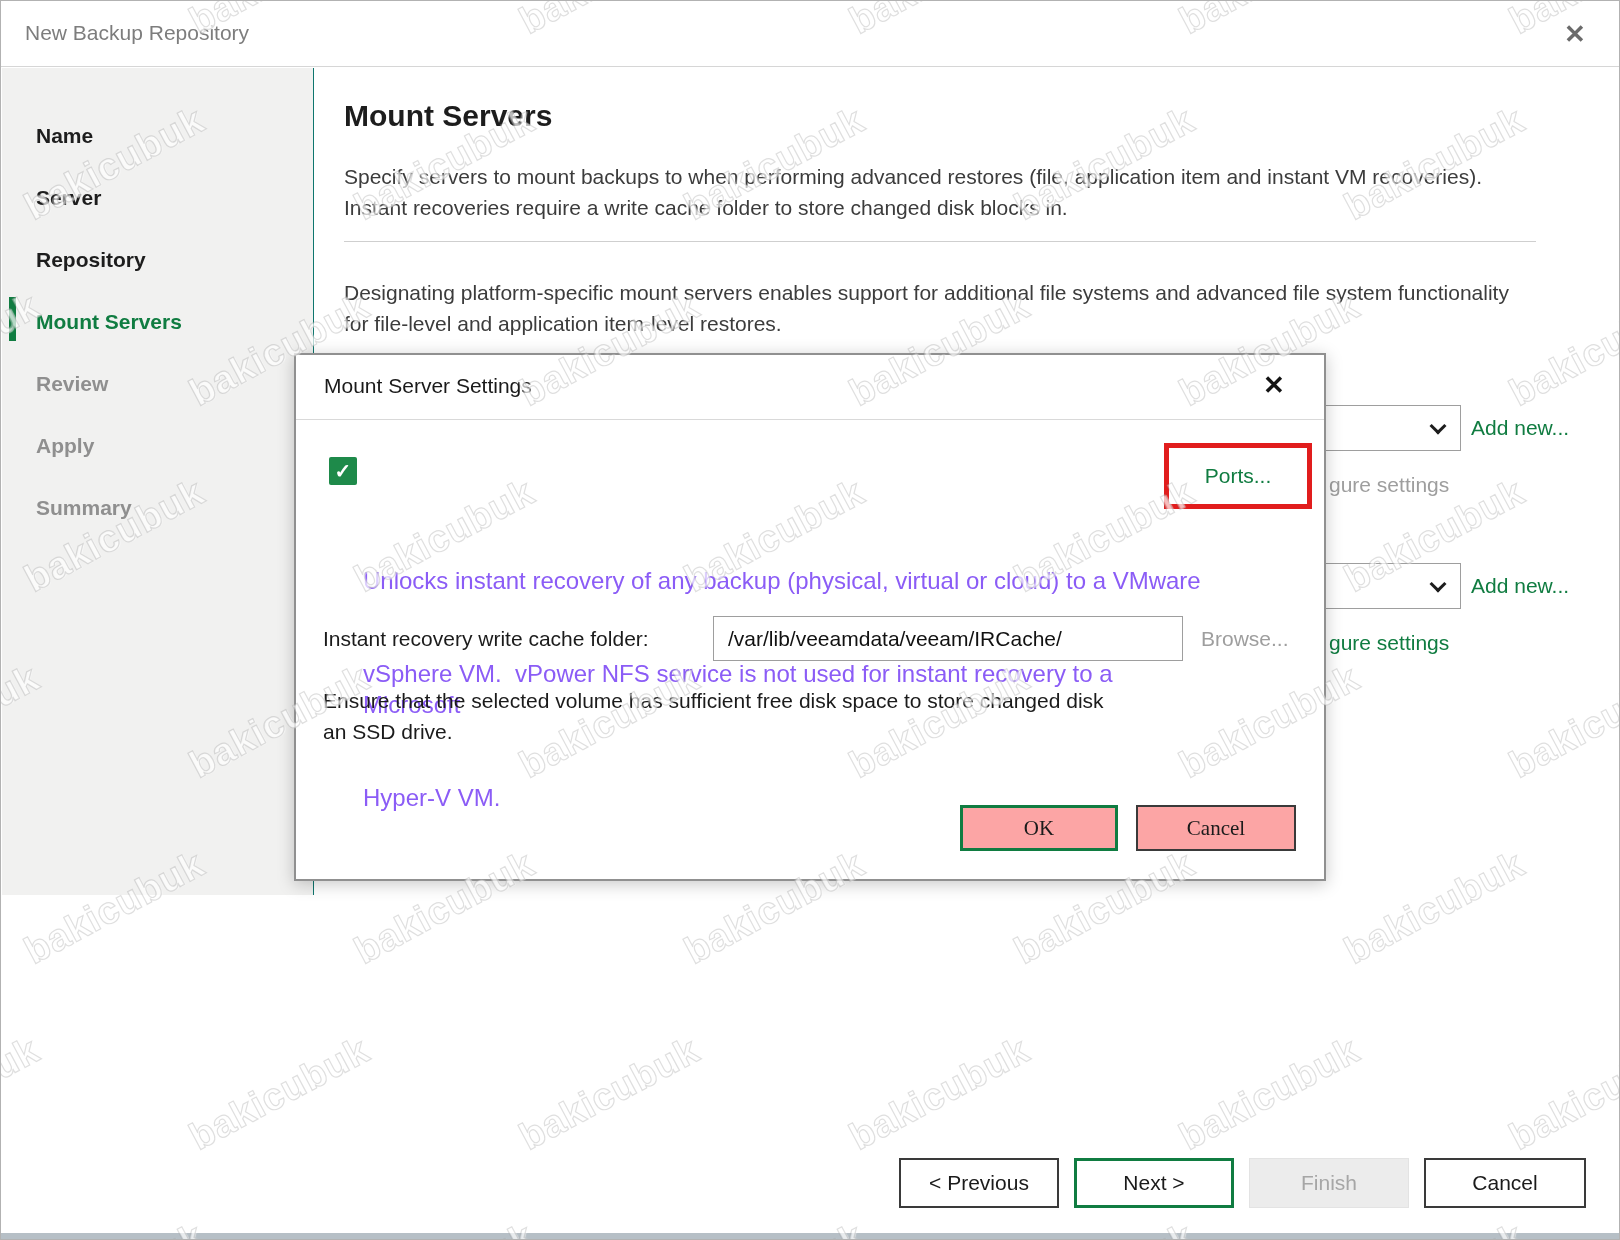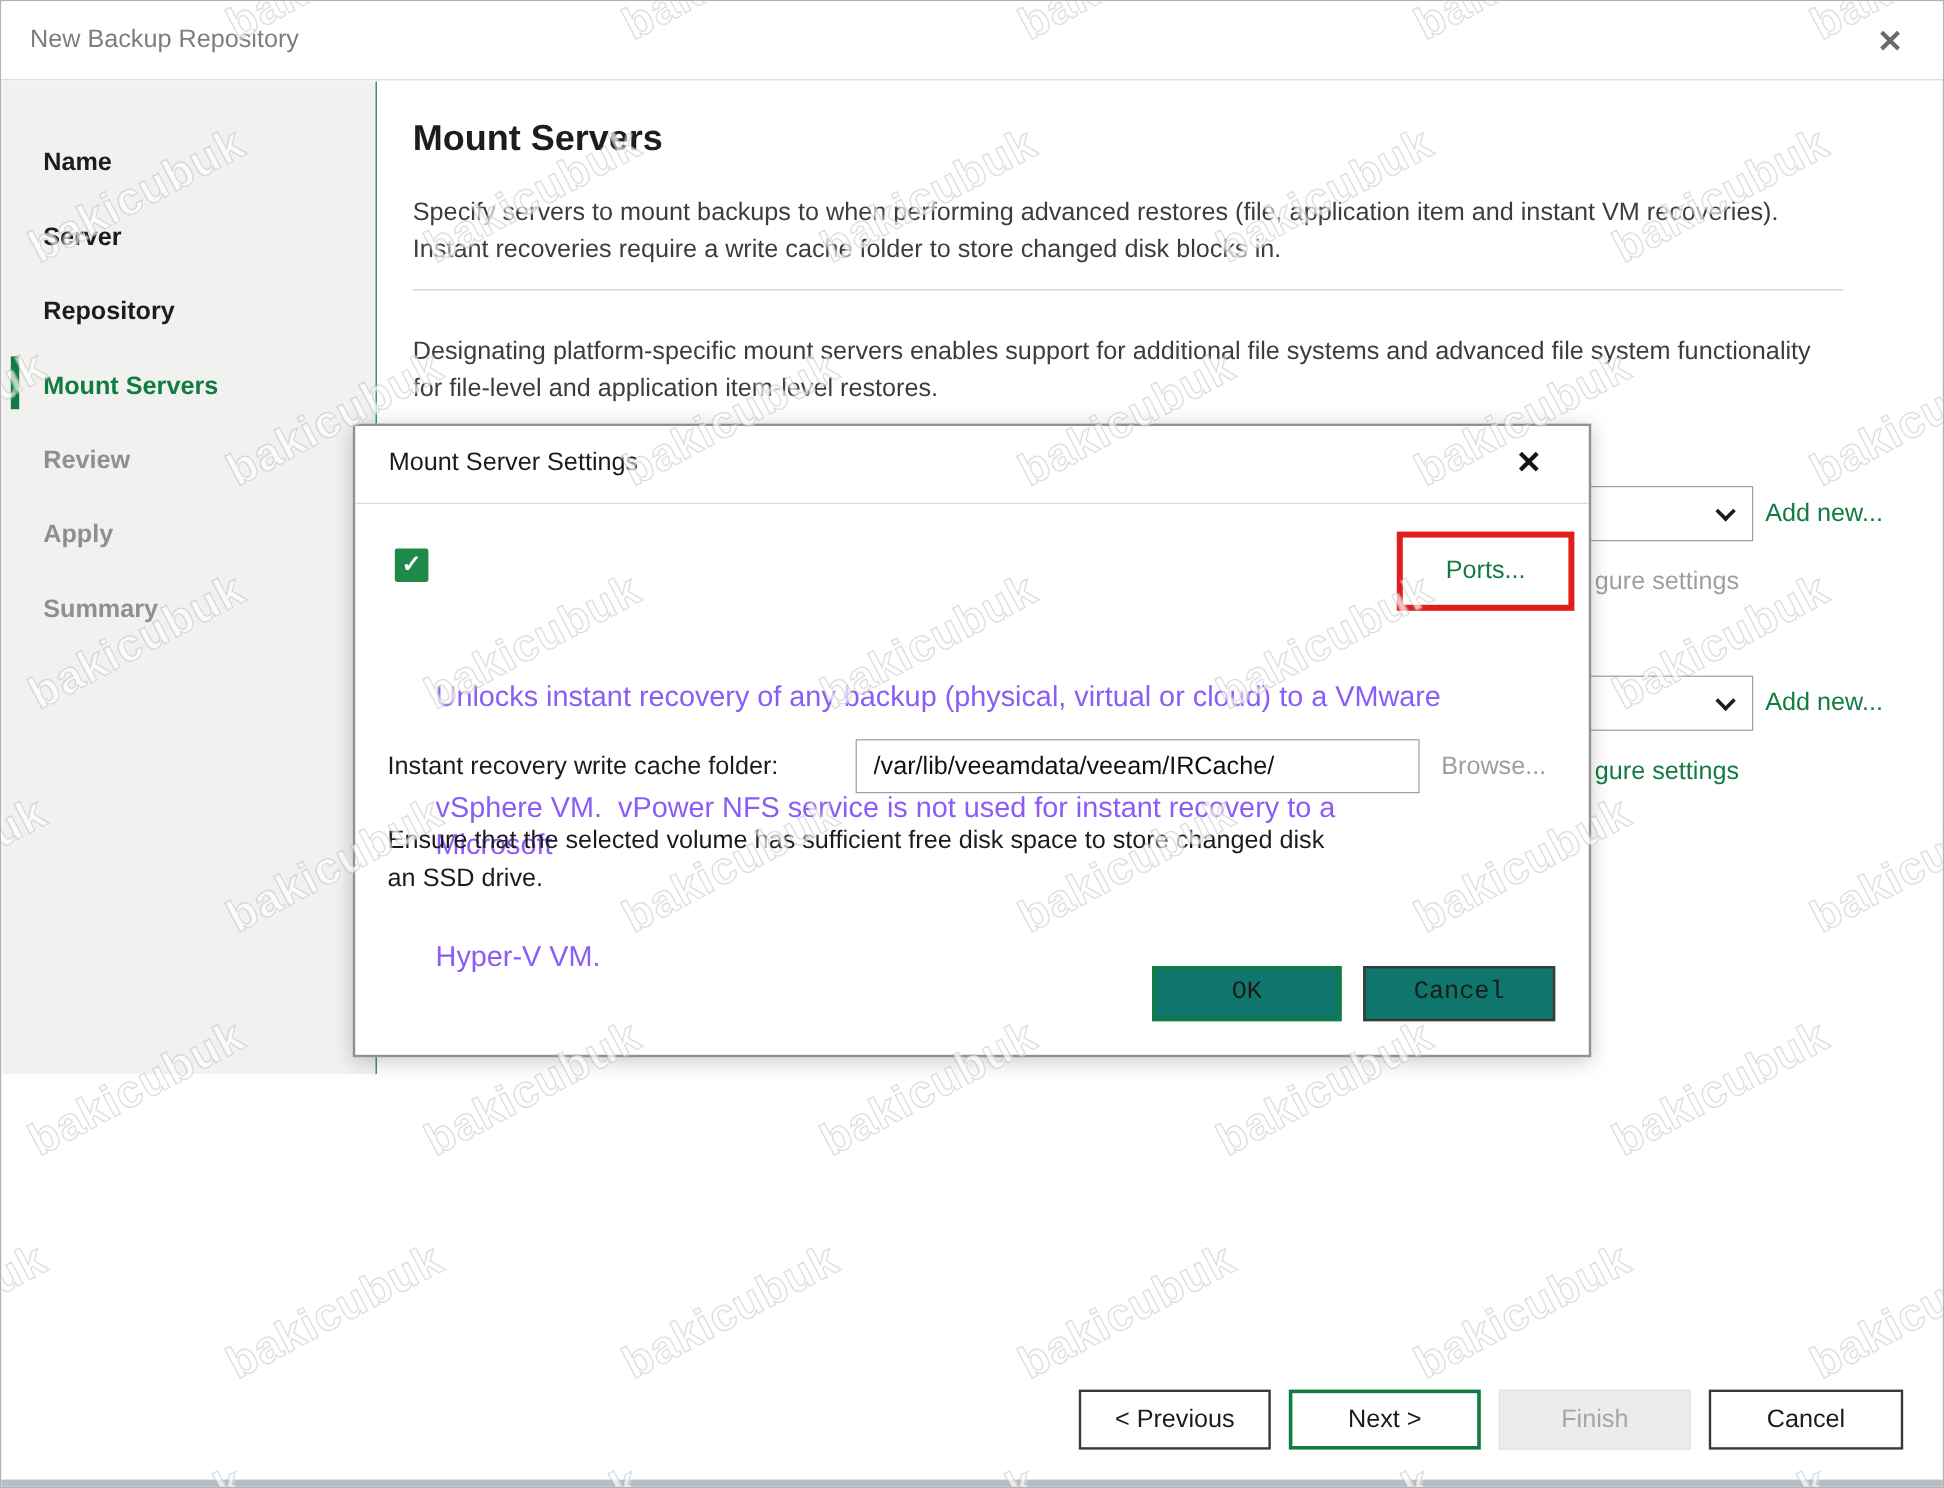--- a/index.html
+++ b/index.html
@@ -92,22 +92,22 @@
             line-height:31px; color:#8b5cf6; white-space:pre-wrap; }
   .cache-label { position:absolute; left:27px; top:261px; height:45px; line-height:45px;
                  font-size:21px; color:#1b1b1b; white-space:nowrap; }
   .cache-input { position:absolute; left:417px; top:261px; width:470px; height:45px;
                  border:1px solid #9e9e9e; font-size:21px; color:#111; padding:0 14px;
                  font-family:inherit; background:#fff; }
   .browse { position:absolute; left:905px; top:261px; height:45px; line-height:45px;
             font-size:21px; color:#9e9e9e; white-space:nowrap; }
   .m-warning { position:absolute; left:27px; top:330px; width:960px; font-size:21px;
                line-height:31px; color:#1b1b1b; }
-  .mbtn { position:absolute; top:450px; height:46px; background:#0f766e; font-size:21px;
-          color:#1b1b1b; text-align:center; cursor:pointer; font-family:Liberation Mono, monospace; }
+  .mbtn { position:absolute; top:450px; height:46px; background:#fca5a5; font-size:21px;
+          color:#1b1b1b; text-align:center; cursor:pointer; font-family:Liberation Serif, serif; }
   .mbtn.ok { left:664px; width:158px; border:3px solid var(--green,#107c41);
              line-height:40px; }
   .mbtn.mcancel { left:840px; width:160px; border:2px solid #3a3a3a; line-height:42px; }
 
   
   #watermark-layer { position:absolute; left:0; top:0; width:1620px; height:1240px;
                      z-index:9; pointer-events:none; overflow:hidden; }
   .wm { position:absolute; font-size:38px; font-weight:700; letter-spacing:1px;
         color:rgba(255,255,255,0.35); -webkit-text-stroke:1.2px rgba(150,150,150,0.30);
         text-shadow:1px 1px 1px rgba(255,255,255,0.55);

